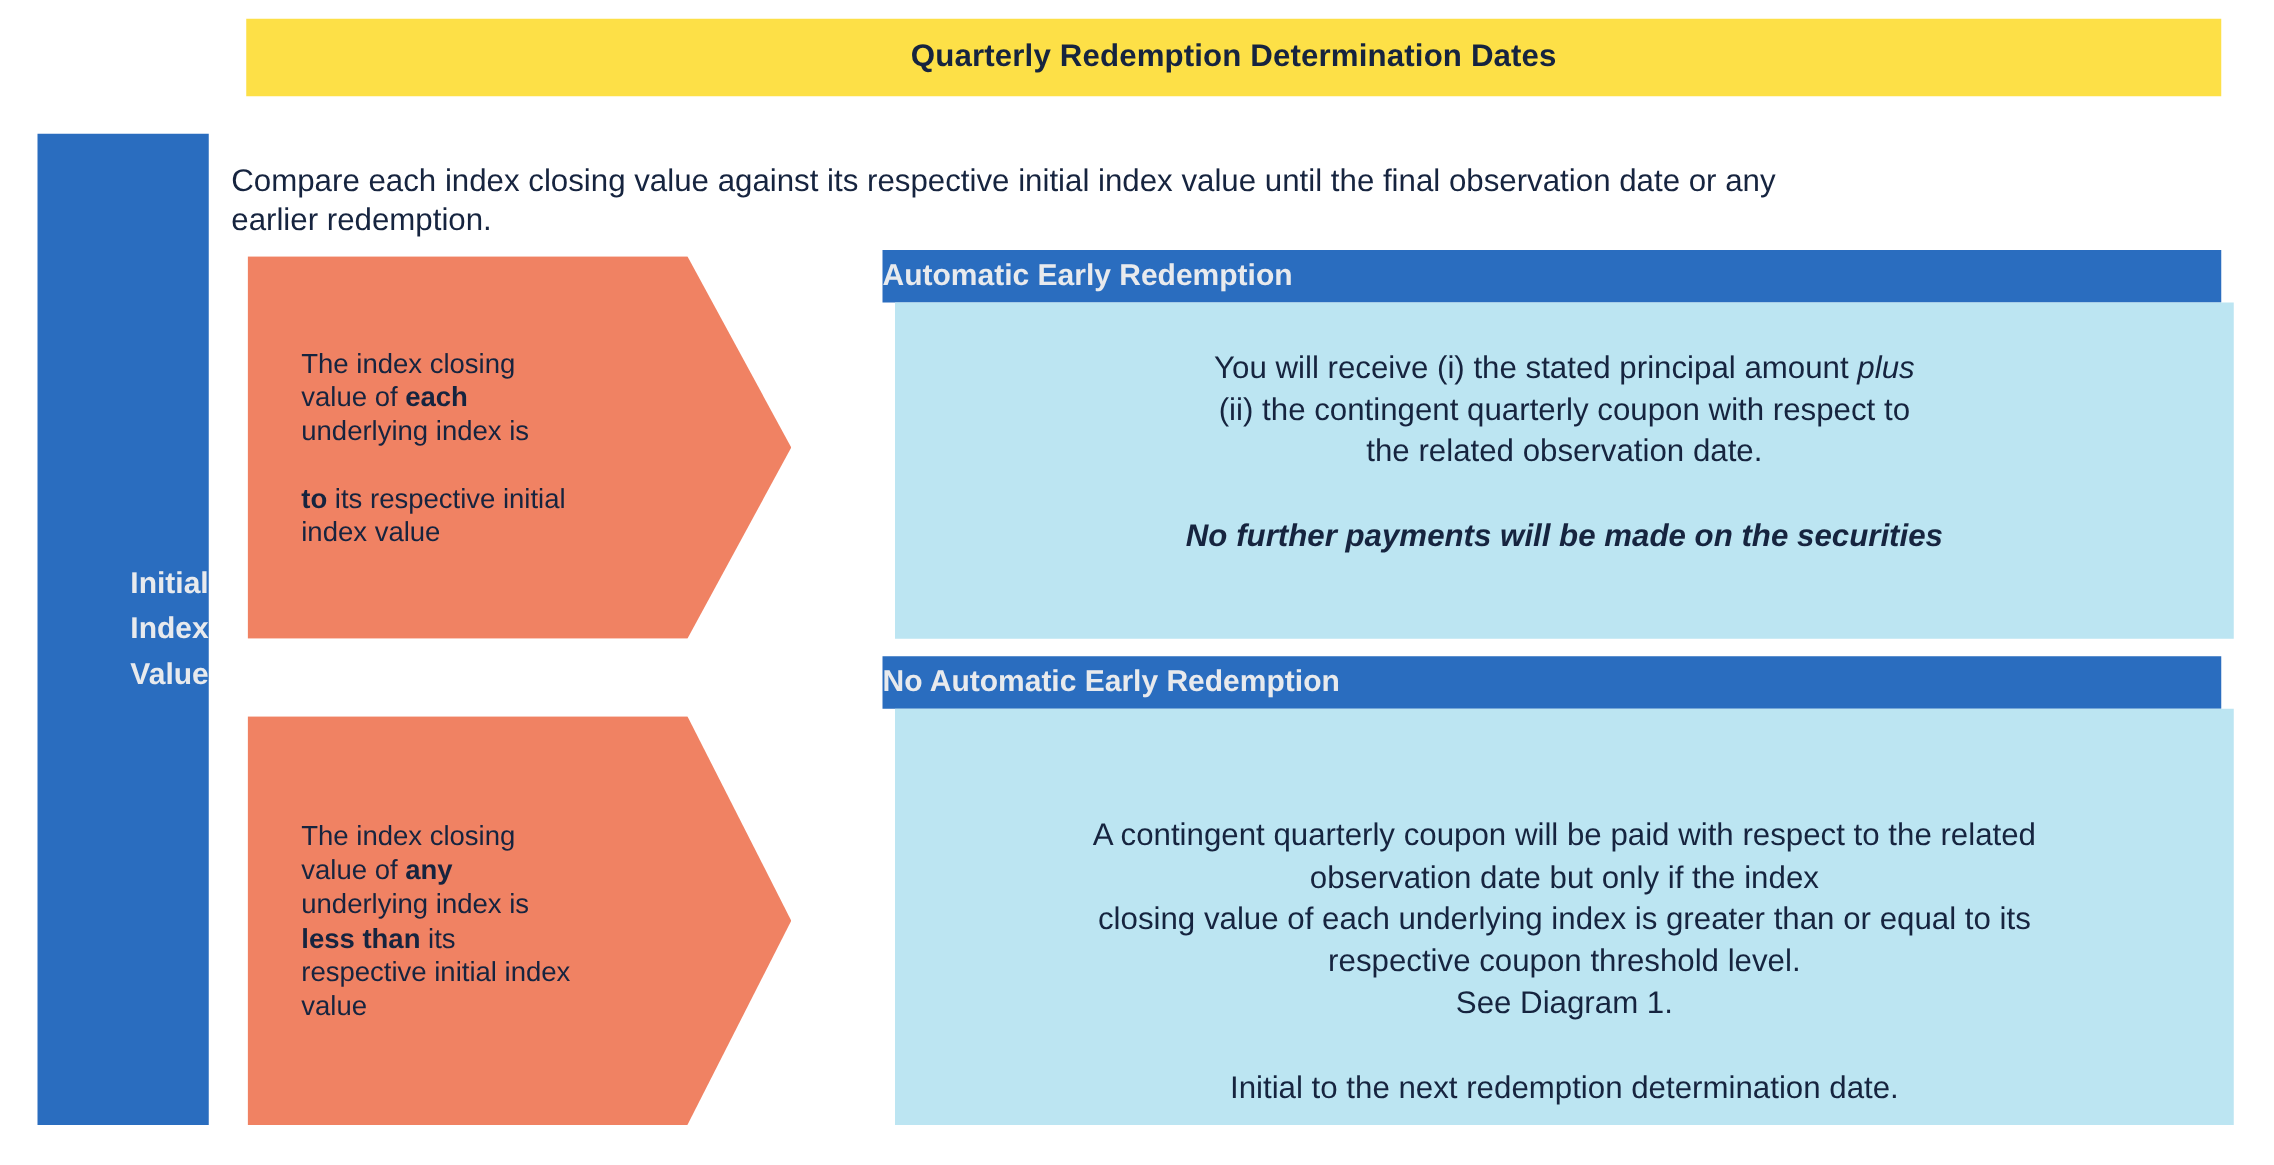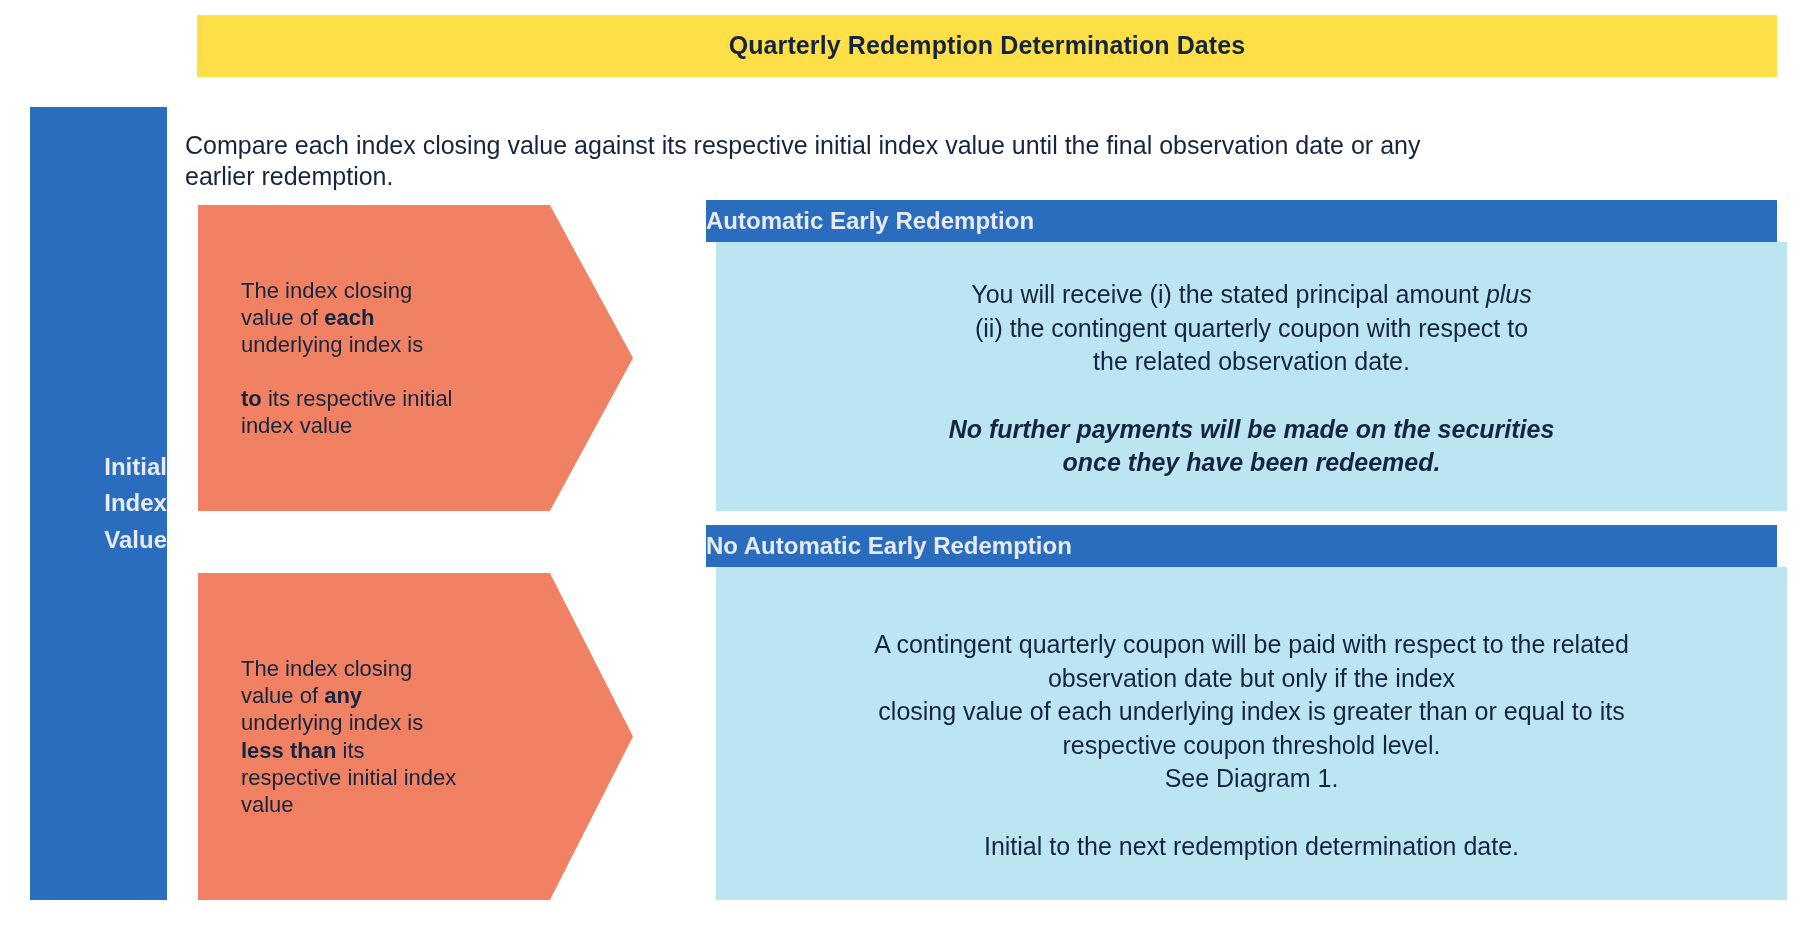--- a/index.html
+++ b/index.html
@@ -154,21 +154,21 @@
     top: 242px;
     height: 269px;
     padding-top: 36px;
   }
   #aer-body .spacer { height: 34px; }
 
   #no-aer-header { top: 525px; }
   #no-aer-body {
     top: 567px;
     height: 333px;
-    padding-top: 61px;
+    padding-top: 85px;
   }
   #no-aer-body .spacer { height: 34px; }
 
   .italic { font-style: italic; }
 </style>
 </head>
 <body>
 
 <div class="canvas">
 
@@ -212,21 +212,20 @@
 
   <div class="panel-body" id="aer-body">
     <div class="body-para">
       <span>You will receive (i) the stated principal amount </span><i class="italic">plus</i><br>
       <span>(ii) the contingent quarterly coupon with respect to</span><br>
       <span>the related observation date.</span>
     </div>
     <div class="spacer"></div>
     <div class="body-para em">
       <b>No further payments will be made on the securities</b><br>
-      <b>once they have been redeemed.</b>
     </div>
   </div>
 
   <div class="panel-header" id="no-aer-header">
     <div class="panel-header-text">No Automatic Early Redemption</div>
   </div>
 
   <div class="panel-body" id="no-aer-body">
     <div class="body-para">
       <span>A contingent quarterly coupon will be paid with respect to the related</span><br>

